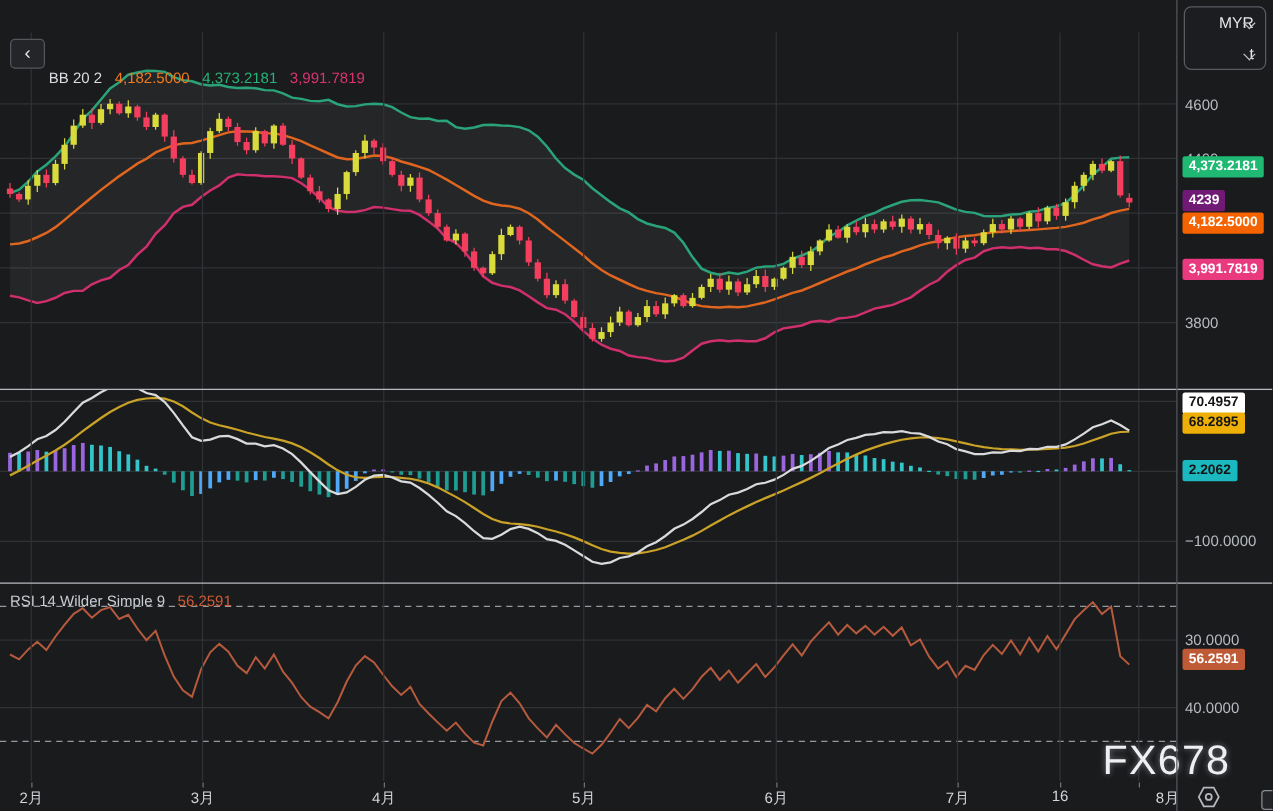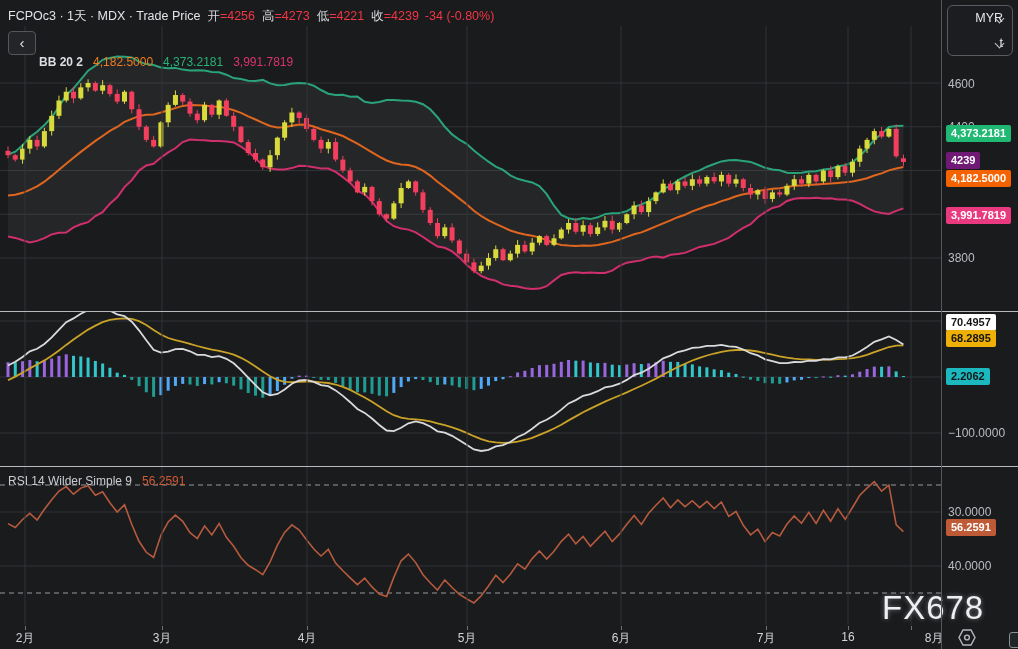--- a/index.html
+++ b/index.html
@@ -10,21 +10,21 @@
 
   
   .sym-header { position:absolute; left:8px; top:8px; z-index:5; font-size:12.5px; color:#e2e4e9; white-space:nowrap; }
   .sym-header .lab { color:#d8dade; margin-left:7px; }
   .sym-header .val { color:#f23645; }
   .sym-header .chg { color:#f23645; margin-left:6px; }
   .back-btn { position:absolute; left:8px; top:31px; z-index:6; width:28px; height:24px;
     border:1px solid #54565b; border-radius:4px; background:#232529; color:#e2e4e8;
     font-size:15px; line-height:21px; text-align:center; cursor:pointer; }
   .bb-row { position:absolute; left:8px; top:55px; z-index:5; font-size:12px; white-space:nowrap; }
-  .bb-row .name { color:#dcdee2; font-weight:700;padding-left:31px; }
+  .bb-row .name { color:#dcdee2; font-weight:400;padding-left:31px; }
   .bb-row .v1 { color:#ef7b1e; margin-left:10px; }
   .bb-row .v2 { color:#27b377; margin-left:10px; }
   .bb-row .v3 { color:#d9346f; margin-left:10px; }
   .macd-row { position:absolute; left:8px; top:316px; z-index:5; font-size:12px; white-space:nowrap; }
   .macd-row .name { color:#c9ccd1; }
   .macd-row .h { color:#2ec3cb; margin-left:10px; }
   .macd-row .m { color:#f2f2f2; font-weight:700; margin-left:8px; }
   .macd-row .s { color:#d9a50a; margin-left:8px; }
   .rsi-row { position:absolute; left:8px; top:474px; z-index:5; font-size:12px; white-space:nowrap; }
   .rsi-row .name { color:#c9ccd1; }
@@ -475,21 +475,20 @@
       <line x1="25" y1="26" x2="25" y2="625" stroke="#303236" stroke-width="1"></line>
       <line x1="162" y1="26" x2="162" y2="625" stroke="#303236" stroke-width="1"></line>
       <line x1="307" y1="26" x2="307" y2="625" stroke="#303236" stroke-width="1"></line>
       <line x1="467" y1="26" x2="467" y2="625" stroke="#303236" stroke-width="1"></line>
       <line x1="621" y1="26" x2="621" y2="625" stroke="#303236" stroke-width="1"></line>
       <line x1="766" y1="26" x2="766" y2="625" stroke="#303236" stroke-width="1"></line>
       <line x1="848" y1="26" x2="848" y2="625" stroke="#303236" stroke-width="1"></line>
       <line x1="911" y1="26" x2="911" y2="625" stroke="#303236" stroke-width="1"></line>
     </svg>
 
-  <div class="sym-header"><span>FCPOc3 · 1天 · MDX · Trade Price</span><span class="lab">开</span><span class="val">=4256</span><span class="lab">高</span><span class="val">=4273</span><span class="lab">低</span><span class="val">=4221</span><span class="lab">收</span><span class="val">=4239</span><span class="chg">-34 (-0.80%)</span></div>
 
   <div class="back-btn"><span>‹</span></div>
 
   <div class="bb-row"><span class="name">BB 20 2</span><span class="v1">4,182.5000</span><span class="v2">4,373.2181</span><span class="v3">3,991.7819</span></div>
 
 
   <div class="rsi-row"><span class="name">RSI 14 Wilder Simple 9</span><span class="v">56.2591</span></div>
 
   <div class="divider" style="top:311px"></div>
   <div class="divider" style="top:466px"></div>

